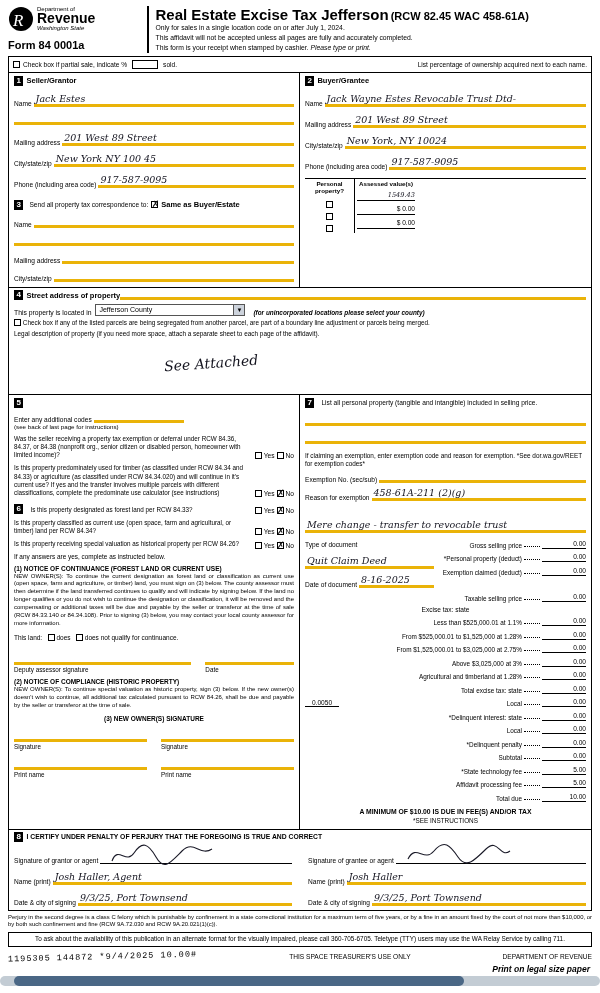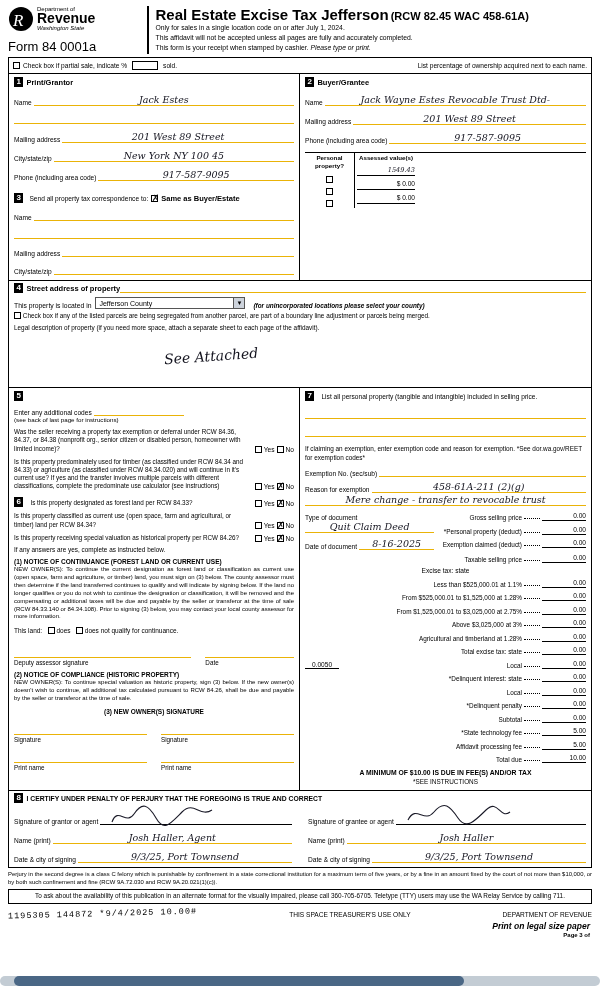--- a/index.html
+++ b/index.html
@@ -14,36 +14,36 @@
   }
   .row { display:flex; }
 
   
   .header { display:flex; margin:6px 8px 3px; }
   .hdr-left { width:132px; }
   .logo-row { display:flex; gap:3px; align-items:flex-start; }
   .dept1 { font-size:6px; }
   .dept2 { font-size:14px; font-weight:bold; line-height:13px; }
   .dept3 { font-size:6px; font-style:italic; }
-  .formno { font-weight:normal; font-size:13px; margin-top:6px; }
+  .formno { font-weight:bold; font-size:11px; margin-top:6px; }
   .hdr-div { width:1.5px; background:#000; margin:0 7px; }
   .hdr-right { flex:1; }
   .title { font-size:15px; font-weight:bold; }
   .title-ref { font-size:11px; font-weight:bold; }
   .hnote { font-size:6.8px; line-height:1.45; }
 
   
   .sec { border:1.2px solid #000; margin:0 8px; }
   .sec + .sec { border-top:none; }
   .numbox { background:#000; color:#fff; font-weight:bold; font-size:8px;
             padding:0 2.5px; line-height:10px; display:inline-block; margin-right:3px; flex:none; }
   .secttl { font-weight:bold; font-size:7.5px; }
   .lbl { font-size:6.6px; white-space:nowrap; margin-right:2px; }
   .field { display:flex; align-items:flex-end; margin-top:8px; }
-  .fill { flex:1; border-bottom:1px solid #eab308; min-height:10px; line-height:10px; padding:0 2px;text-align:center; }
+  .fill { flex:1; border-bottom:3px solid #eab308; min-height:10px; line-height:10px; padding:0 2px; }
   .hw { font-family:"DejaVu Serif", serif; font-style:italic; font-size:9.5px; color:#14141f; }
   .hw-big { font-family:"DejaVu Serif", serif; font-style:italic; font-size:14px; color:#14141f; }
   .cb { display:inline-block; width:7px; height:7px; border:1px solid #000;
         vertical-align:-1px; position:relative; flex:none; background:#fff; }
   .cb.checked::after { content:"✗"; position:absolute; top:-3px; left:-0.5px; font-size:9px; color:#111; }
   .pct-box { display:inline-block; width:26px; height:9px; border:1px solid #000; vertical-align:-2px; margin:0 2px; }
 
   
   .strip { display:flex; justify-content:space-between; align-items:center;
            padding:3px 4px; font-size:6.6px; }
@@ -168,21 +168,21 @@
       <span>sold.</span>
     </div>
     <div>List percentage of ownership acquired next to each name.</div>
   </div>
 
   <div class="sec twocol">
 
     <div class="col left">
       <div class="row" style="align-items:center;">
         <span class="numbox">1</span>
-        <span class="secttl">Print/Grantor</span>
+        <span class="secttl">Seller/Grantor</span>
       </div>
       <div class="field">
         <span class="lbl">Name</span>
         <span class="fill hw">Jack Estes</span>
       </div>
       <div class="field">
           <span class="fill"></span>
         </div>
       <div class="field">
         <span class="lbl">Mailing address</span>
@@ -225,20 +225,24 @@
         <span class="numbox">2</span>
         <span class="secttl">Buyer/Grantee</span>
       </div>
       <div class="field">
         <span class="lbl">Name</span>
         <span class="fill hw">Jack Wayne Estes Revocable Trust Dtd-</span>
       </div>
       <div class="field">
         <span class="lbl">Mailing address</span>
         <span class="fill hw">201 West 89 Street</span>
+      </div>
+      <div class="field">
+        <span class="lbl">City/state/zip</span>
+        <span class="fill hw">New York, NY 10024</span>
       </div>
       <div class="field">
         <span class="lbl">Phone (including area code)</span>
         <span class="fill hw">917-587-9095</span>
       </div>
 
       <div class="ptable">
         <div class="pcol-b">
           <div class="phead">Personal property?</div>
           <div style="margin-top:6px;"><span class="cb"></span></div>
@@ -404,30 +408,30 @@
 
       <div class="small-text" style="margin-top:8px;">If claiming an exemption, enter exemption code and reason for exemption. *See dor.wa.gov/REET for exemption codes*</div>
       <div class="field" style="margin-top:4px;">
         <span class="lbl">Exemption No. (sec/sub)</span>
         <span class="fill"></span>
       </div>
       <div class="field" style="margin-top:5px;">
         <span class="lbl">Reason for exemption</span>
         <span class="fill hw">458-61A-211 (2)(g)</span>
       </div>
-      <div class="field" style="margin-top:2px;">
+      <div class="field" style="margin-top:19px;">
         <span class="fill hw">Mere change - transfer to revocable trust</span>
       </div>
 
       <div class="docfees">
         <div class="docfields">
           <div class="field" style="margin-top:6px;">
             <span class="lbl">Type of document</span>
           </div>
-          <div class="field" style="margin-top:1px;">
+          <div class="field" style="margin-top:8px;">
             <span class="fill hw">Quit Claim Deed</span>
           </div>
           <div class="field" style="margin-top:6px;">
             <span class="lbl">Date of document</span>
             <span class="fill hw">8-16-2025</span>
           </div>
         </div>
         <div class="feestart">
           <div class="feerow">
             <span class="feelbl">Gross selling price</span>

